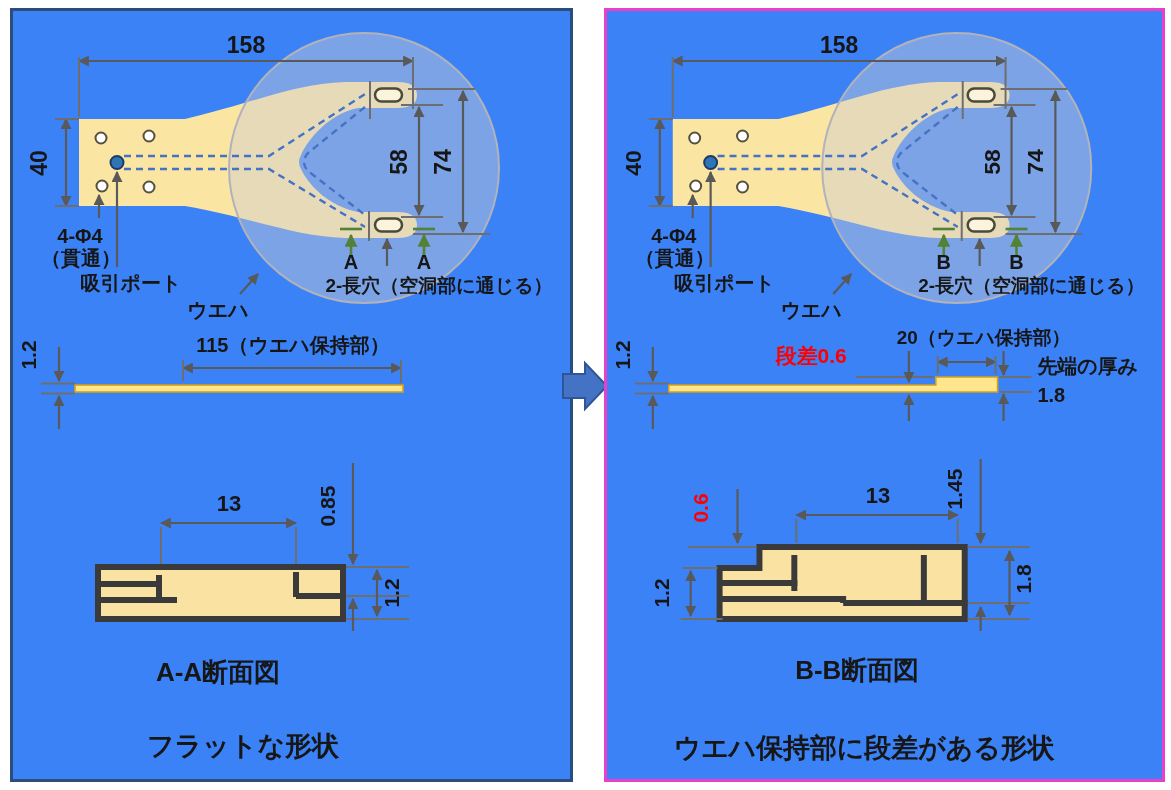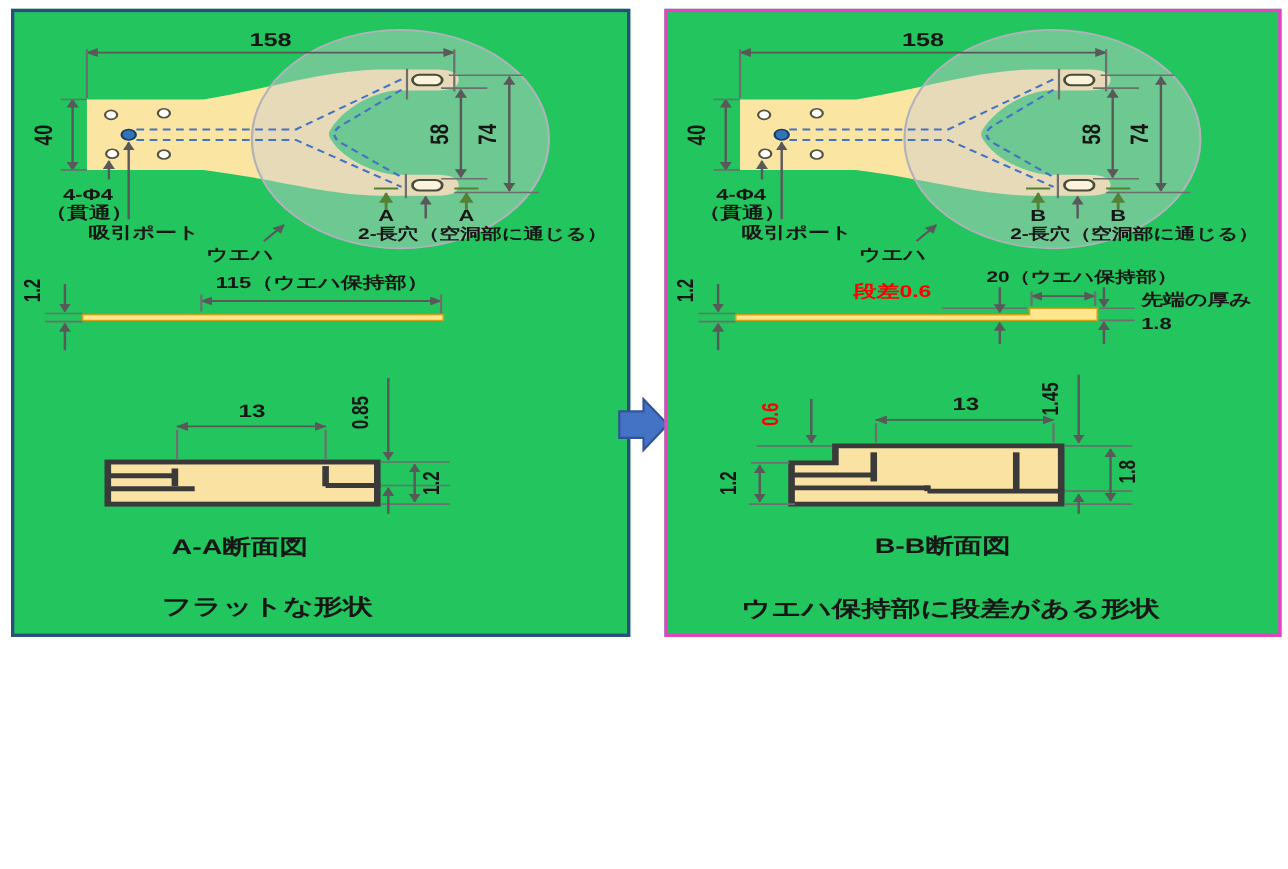--- a/index.html
+++ b/index.html
@@ -1,18 +1,18 @@
 <!DOCTYPE html>
 <html><head>
 <meta charset="utf-8">
 <style>
   html,body{margin:0;padding:0;}
   body{width:1171px;height:790px;position:relative;background:#fff;
        font-family:"Liberation Sans",sans-serif;}
-  .panel{position:absolute;top:8px;height:571px;background:#22c55e;box-sizing:border-box;}
+  .panel{position:absolute;top:8px;height:774px;background:#3b82f6;box-sizing:border-box;}
   #left-panel{left:10px;width:563px;border:3px solid #2A4D7E;}
   #right-panel{left:604px;width:561px;border:3px solid #EA3FC8;}
   .panel svg{display:block;width:100%;height:100%;}
   #arrow-wrap{position:absolute;left:555px;top:354px;width:56px;height:62px;}
   
   .dim{stroke:#595959;stroke-width:2.2;fill:none;}
   .ext{stroke:#6e6e6e;stroke-width:2;fill:none;}
   .dark{stroke:#3A3A3A;stroke-width:6;fill:none;stroke-linecap:butt;}
   .dash{stroke:#4472C4;stroke-width:2.4;fill:none;stroke-dasharray:7 5;}
   .grn{stroke:#538135;stroke-width:2.6;fill:none;}

